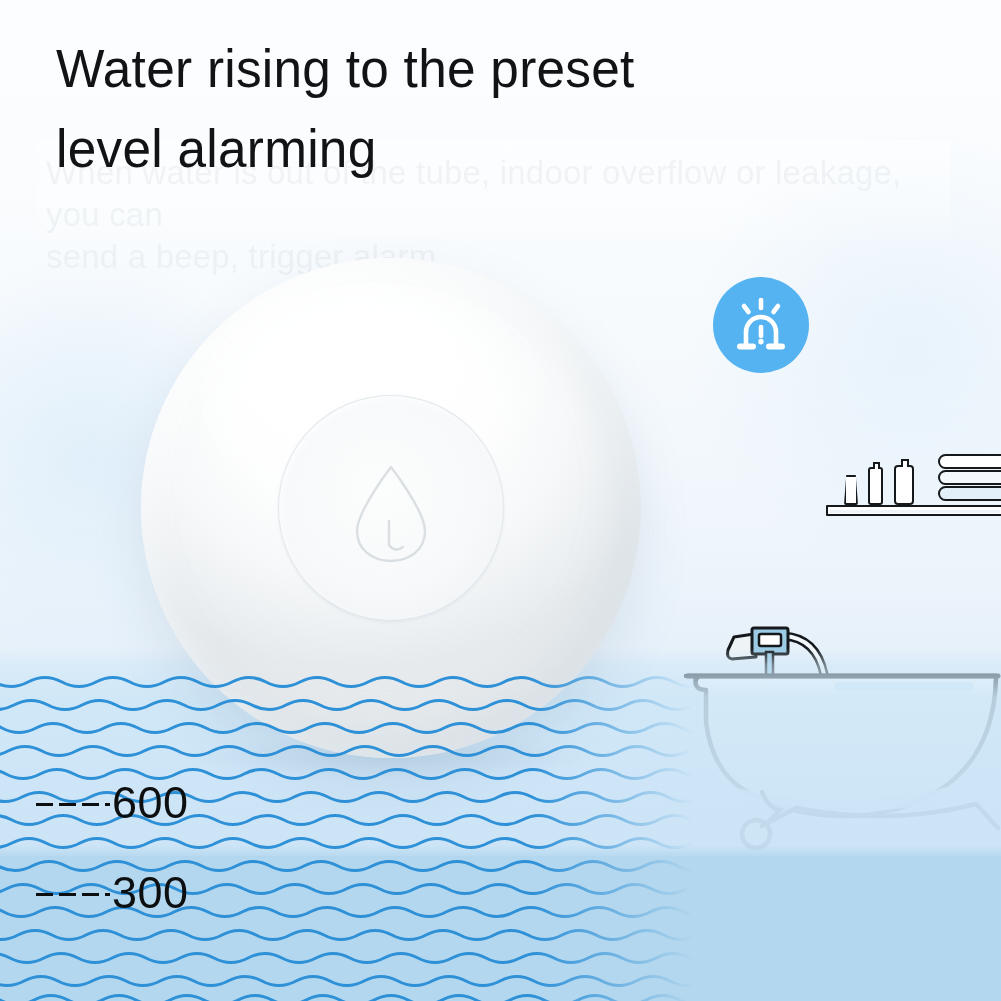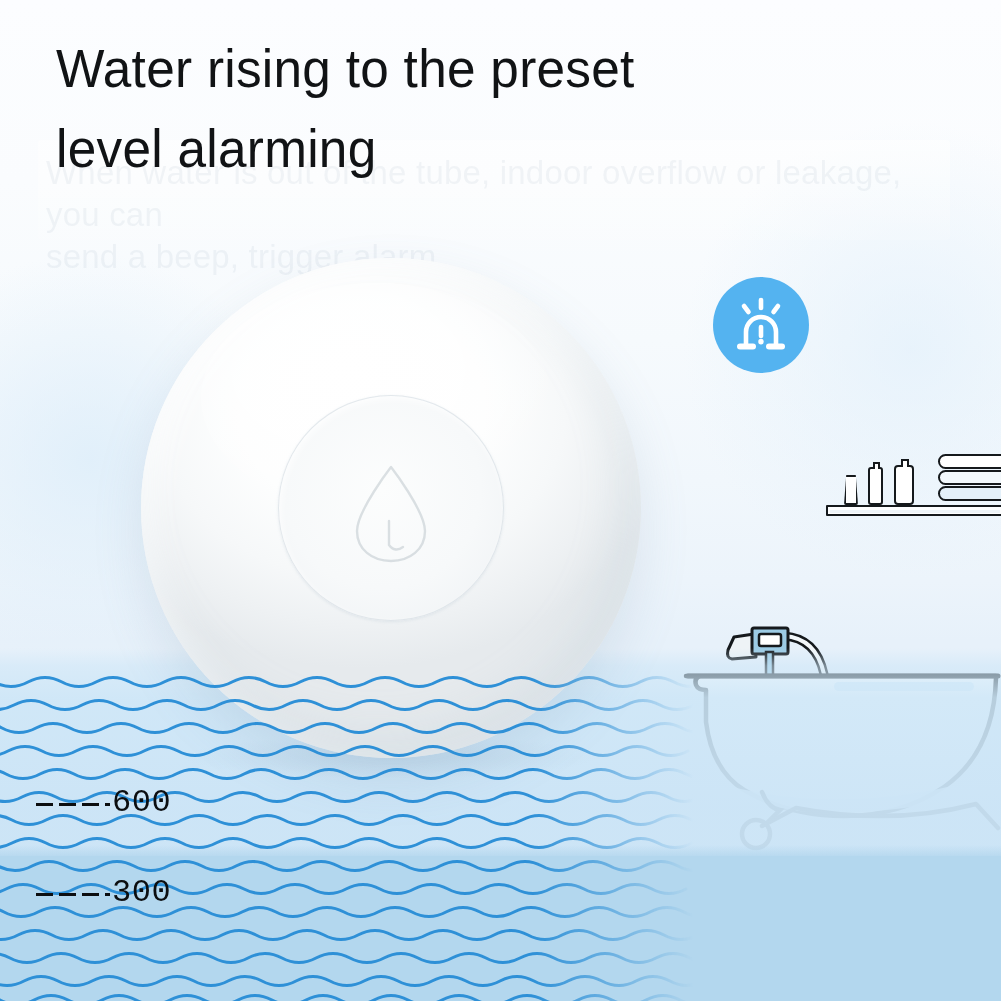--- a/index.html
+++ b/index.html
@@ -138,25 +138,24 @@
     -webkit-mask-image: linear-gradient(90deg, #000 0%, #000 76%, rgba(0,0,0,.55) 87%, rgba(0,0,0,0) 99%);
     mask-image: linear-gradient(90deg, #000 0%, #000 76%, rgba(0,0,0,.55) 87%, rgba(0,0,0,0) 99%);
   }
 
   
   .marker {
     position: absolute;
     display: flex;
     align-items: center;
     color: #0c0e10;
-    font-size: 32px;
+    font-size: 45px;
     line-height: 38px;
     letter-spacing: .5px;
     white-space: nowrap;
-    font-family: Liberation Mono, monospace;
   }
   .marker .dash {
     display: inline-block;
     width: 74px;
     height: 3px;
     background: repeating-linear-gradient(90deg, #0c0e10 0 17px, transparent 17px 23px);
     margin-right: 2px;
     margin-top: 2px;
   }
   .m600 { left: 36px; top: 784px; }

